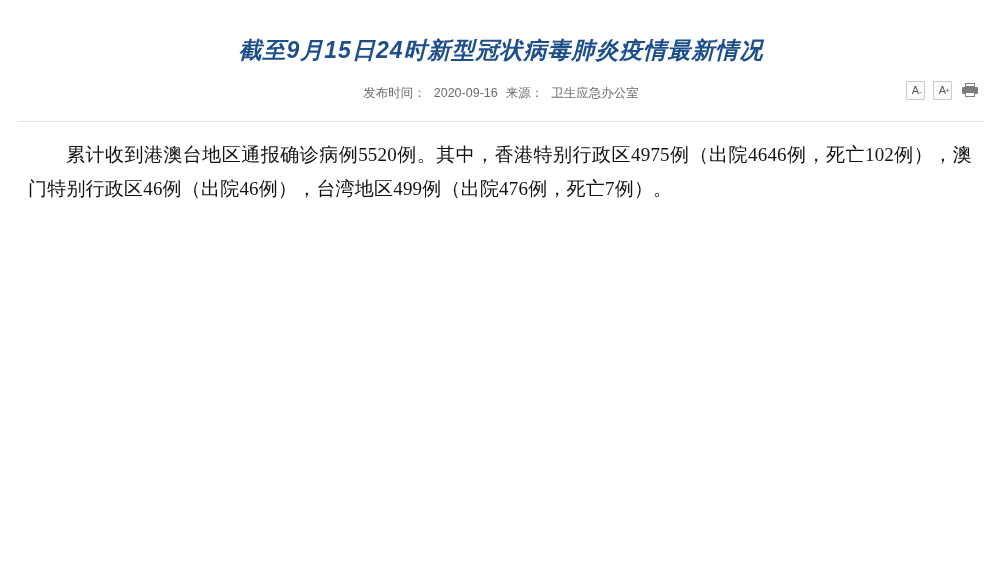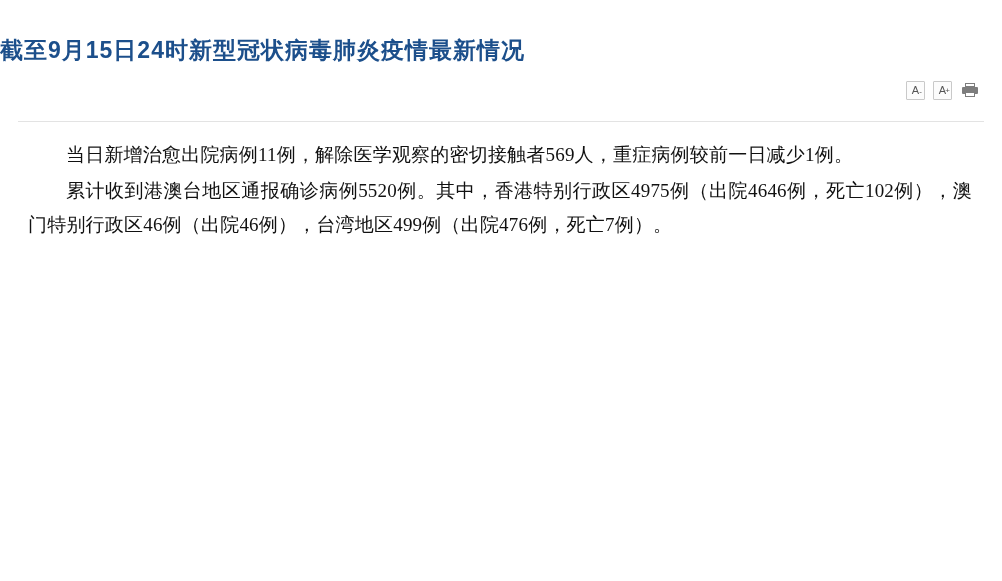--- a/index.html
+++ b/index.html
@@ -14,27 +14,29 @@
     color: #1a1a1a;
     overflow: hidden;
   }
   .page {
     width: 1002px;
     height: 581px;
     position: relative;
     box-sizing: border-box;
   }
   .article-title {
+    text-align: center;
     font-family: "Liberation Sans", "DejaVu Sans", sans-serif;
     font-size: 23px;
     font-weight: bold;
     color: #1c4f8b;
     letter-spacing: 1px;
     padding-top: 18px;
     line-height: 34px;
+    font-style: italic;
   }
   .meta-row {
     margin-top: 14px;
     position: relative;
     height: 28px;
   }
   .meta-center {
     text-align: center;
     font-family: "Liberation Sans", "DejaVu Sans", sans-serif;
     font-size: 12.5px;
@@ -141,31 +143,33 @@
   }
 </style>
 </head>
 <body>
 
 <div class="page">
 
   <h1 class="article-title">截至9月15日24时新型冠状病毒肺炎疫情最新情况</h1>
 
   <div class="meta-row">
+    <div class="meta-center">
+      <span>发布时间：</span><span>2020-09-16</span><span>来源：</span><span>卫生应急办公室</span>
+    </div>
     <div class="meta-tools">
       <span class="tool-btn small-a">A</span>
       <span class="tool-btn big-a">A</span>
       <span class="tool-btn print">
         <span class="printer-icon">
           <span class="top"></span><span class="body"></span><span class="paper"></span>
         </span>
       </span>
     </div>
   </div>
 
   <div class="divider"></div>
 
   <div class="content">
-    <p>当日新增治愈出院病例11例，解除医学观察的密切接触者569人，重症病例较前一日减少1例。</p>
     <p>累计收到港澳台地区通报确诊病例5520例。其中，香港特别行政区4975例（出院4646例，死亡102例），澳门特别行政区46例（出院46例），台湾地区499例（出院476例，死亡7例）。</p>
   </div>
 
 </div>
 
 </body></html>

